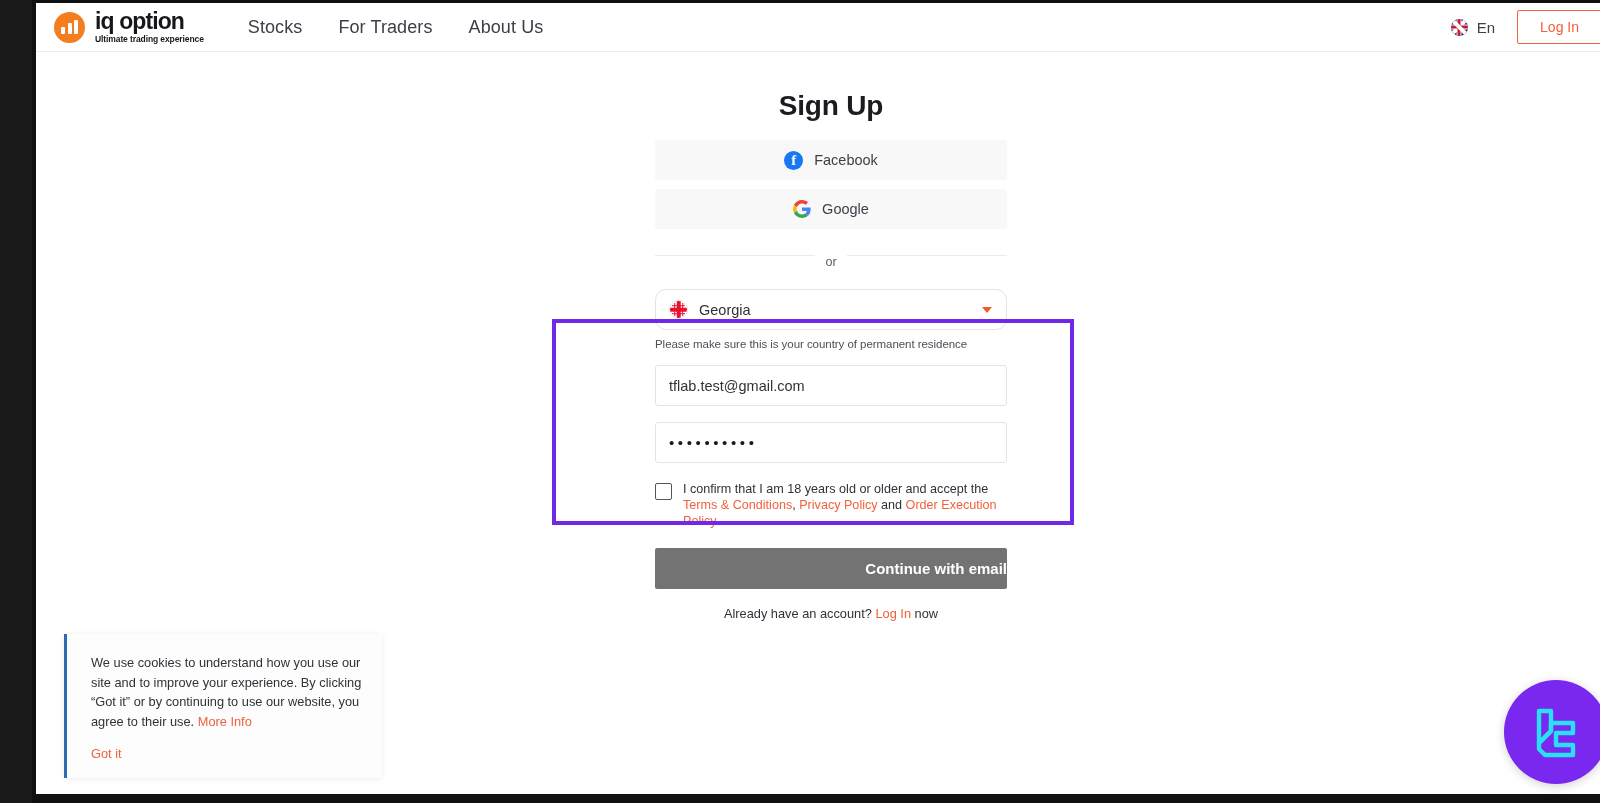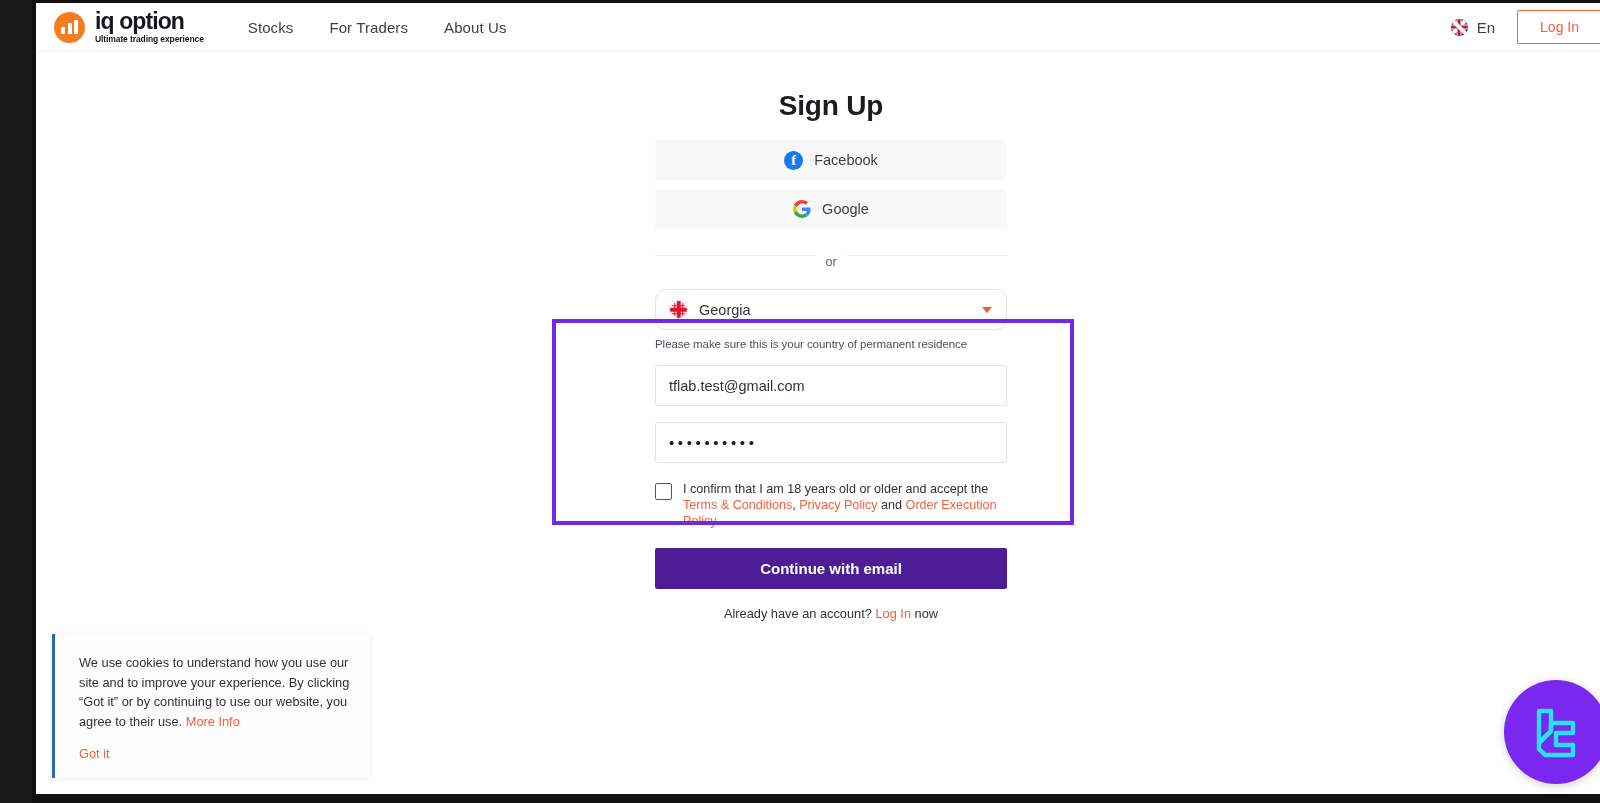--- a/index.html
+++ b/index.html
@@ -80,21 +80,21 @@
     margin-top: 2px;
   }
 
   #nav {
     display: flex;
     align-items: center;
     gap: 36px;
     margin-left: 44px;
   }
   #nav a {
-    font-size: 15px;
+    font-size: 18px;
     color: #3b3f46;
     text-decoration: none;
     letter-spacing: 0.1px;
   }
 
   #header-right {
     margin-left: auto;
     display: flex;
     align-items: center;
     gap: 22px;
@@ -292,28 +292,29 @@
     font-size: 12.6px;
     line-height: 1.28;
     color: #2f3238;
   }
   .terms-text a { color: #f2603c; text-decoration: none; cursor: pointer; }
 
   #continue-btn {
     margin-top: 19px;
     width: 100%;
     height: 41px;
-    background: #4c1d95;
+    background: #737373;
     border: none;
     border-radius: 2px;
     color: #ffffff;
     font-size: 15px;
     font-weight: bold;
     cursor: pointer;
     font-family: "Liberation Sans", sans-serif;
+    text-align: right;
   }
 
   .already {
     margin-top: 17px;
     text-align: center;
     font-size: 12.8px;
     color: #2f3238;
   }
   .already a { color: #f2603c; text-decoration: none; cursor: pointer; }
 
@@ -341,21 +342,21 @@
   }
   #risk .body {
     font-size: 12.4px;
     color: #9a9da3;
     line-height: 1.42;
   }
 
   
   #cookie {
     position: absolute;
-    left: 16px;
+    left: 28px;
     bottom: 16px;
     width: 318px;
     background: #fdfdfd;
     border-left: 3px solid #2b6cb0;
     box-shadow: 0 1px 6px rgba(0,0,0,0.08);
     padding: 19px 20px 16px 24px;
   }
   #cookie .txt {
     font-size: 12.8px;
     line-height: 1.55;

